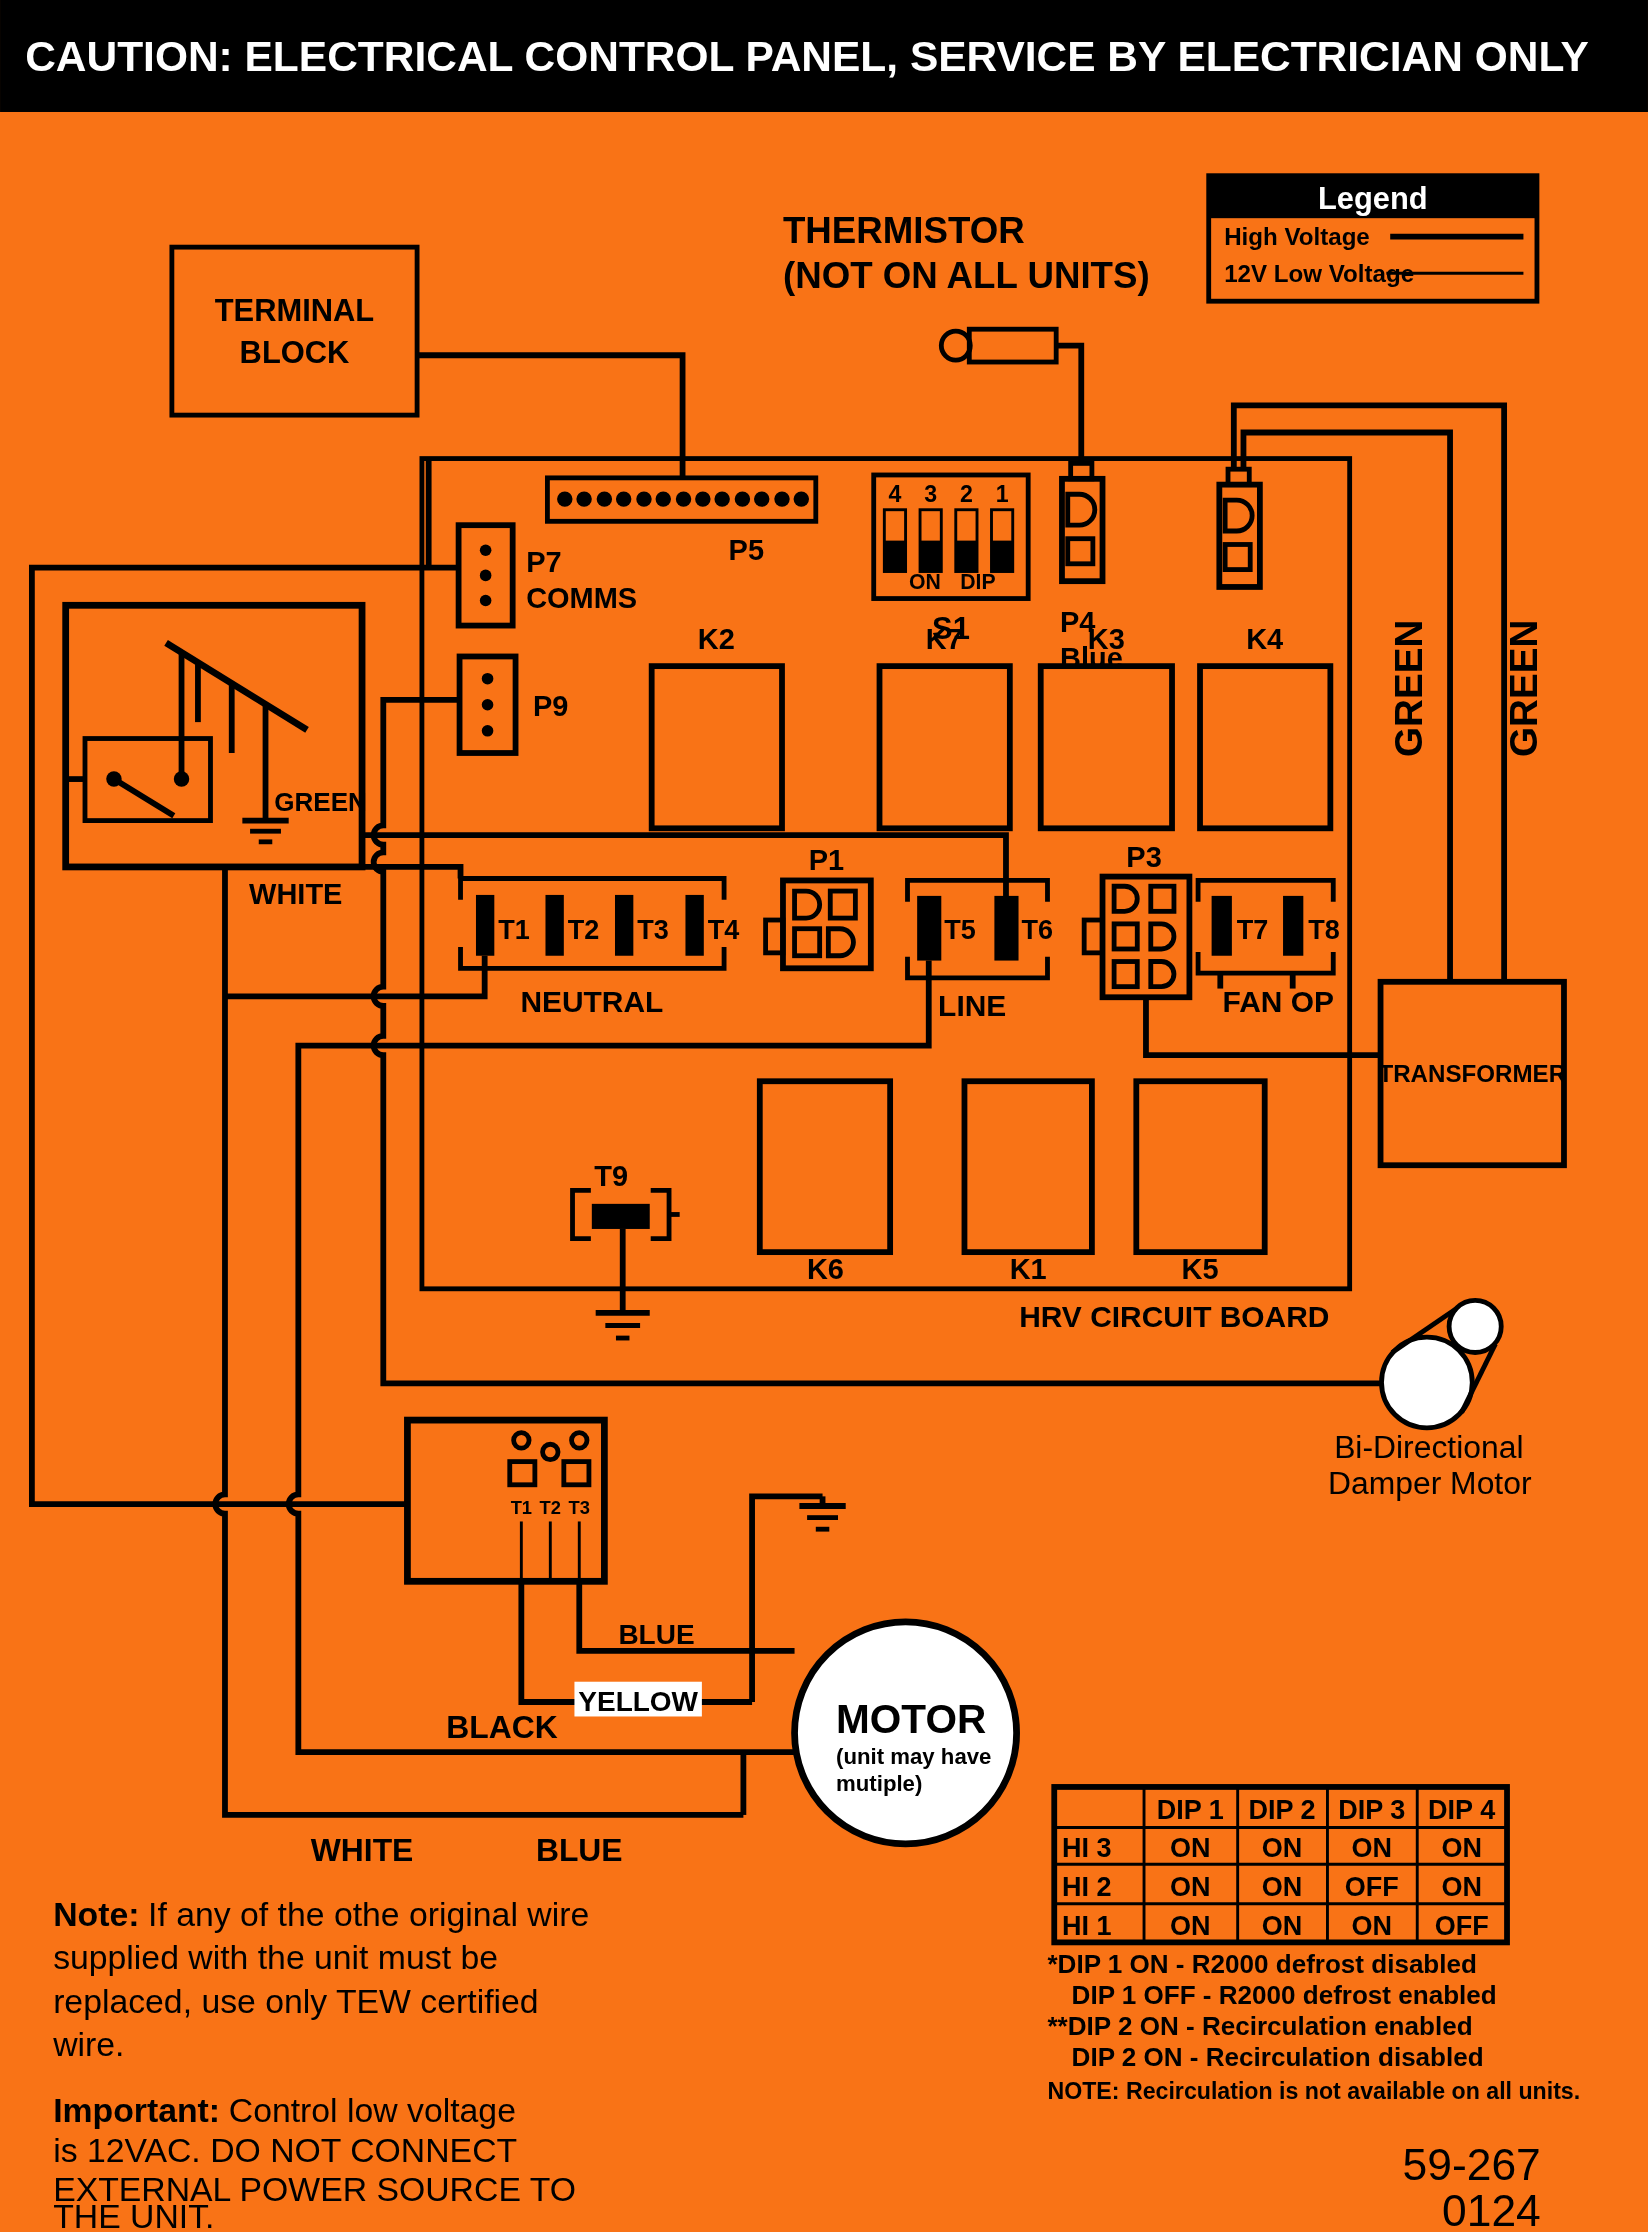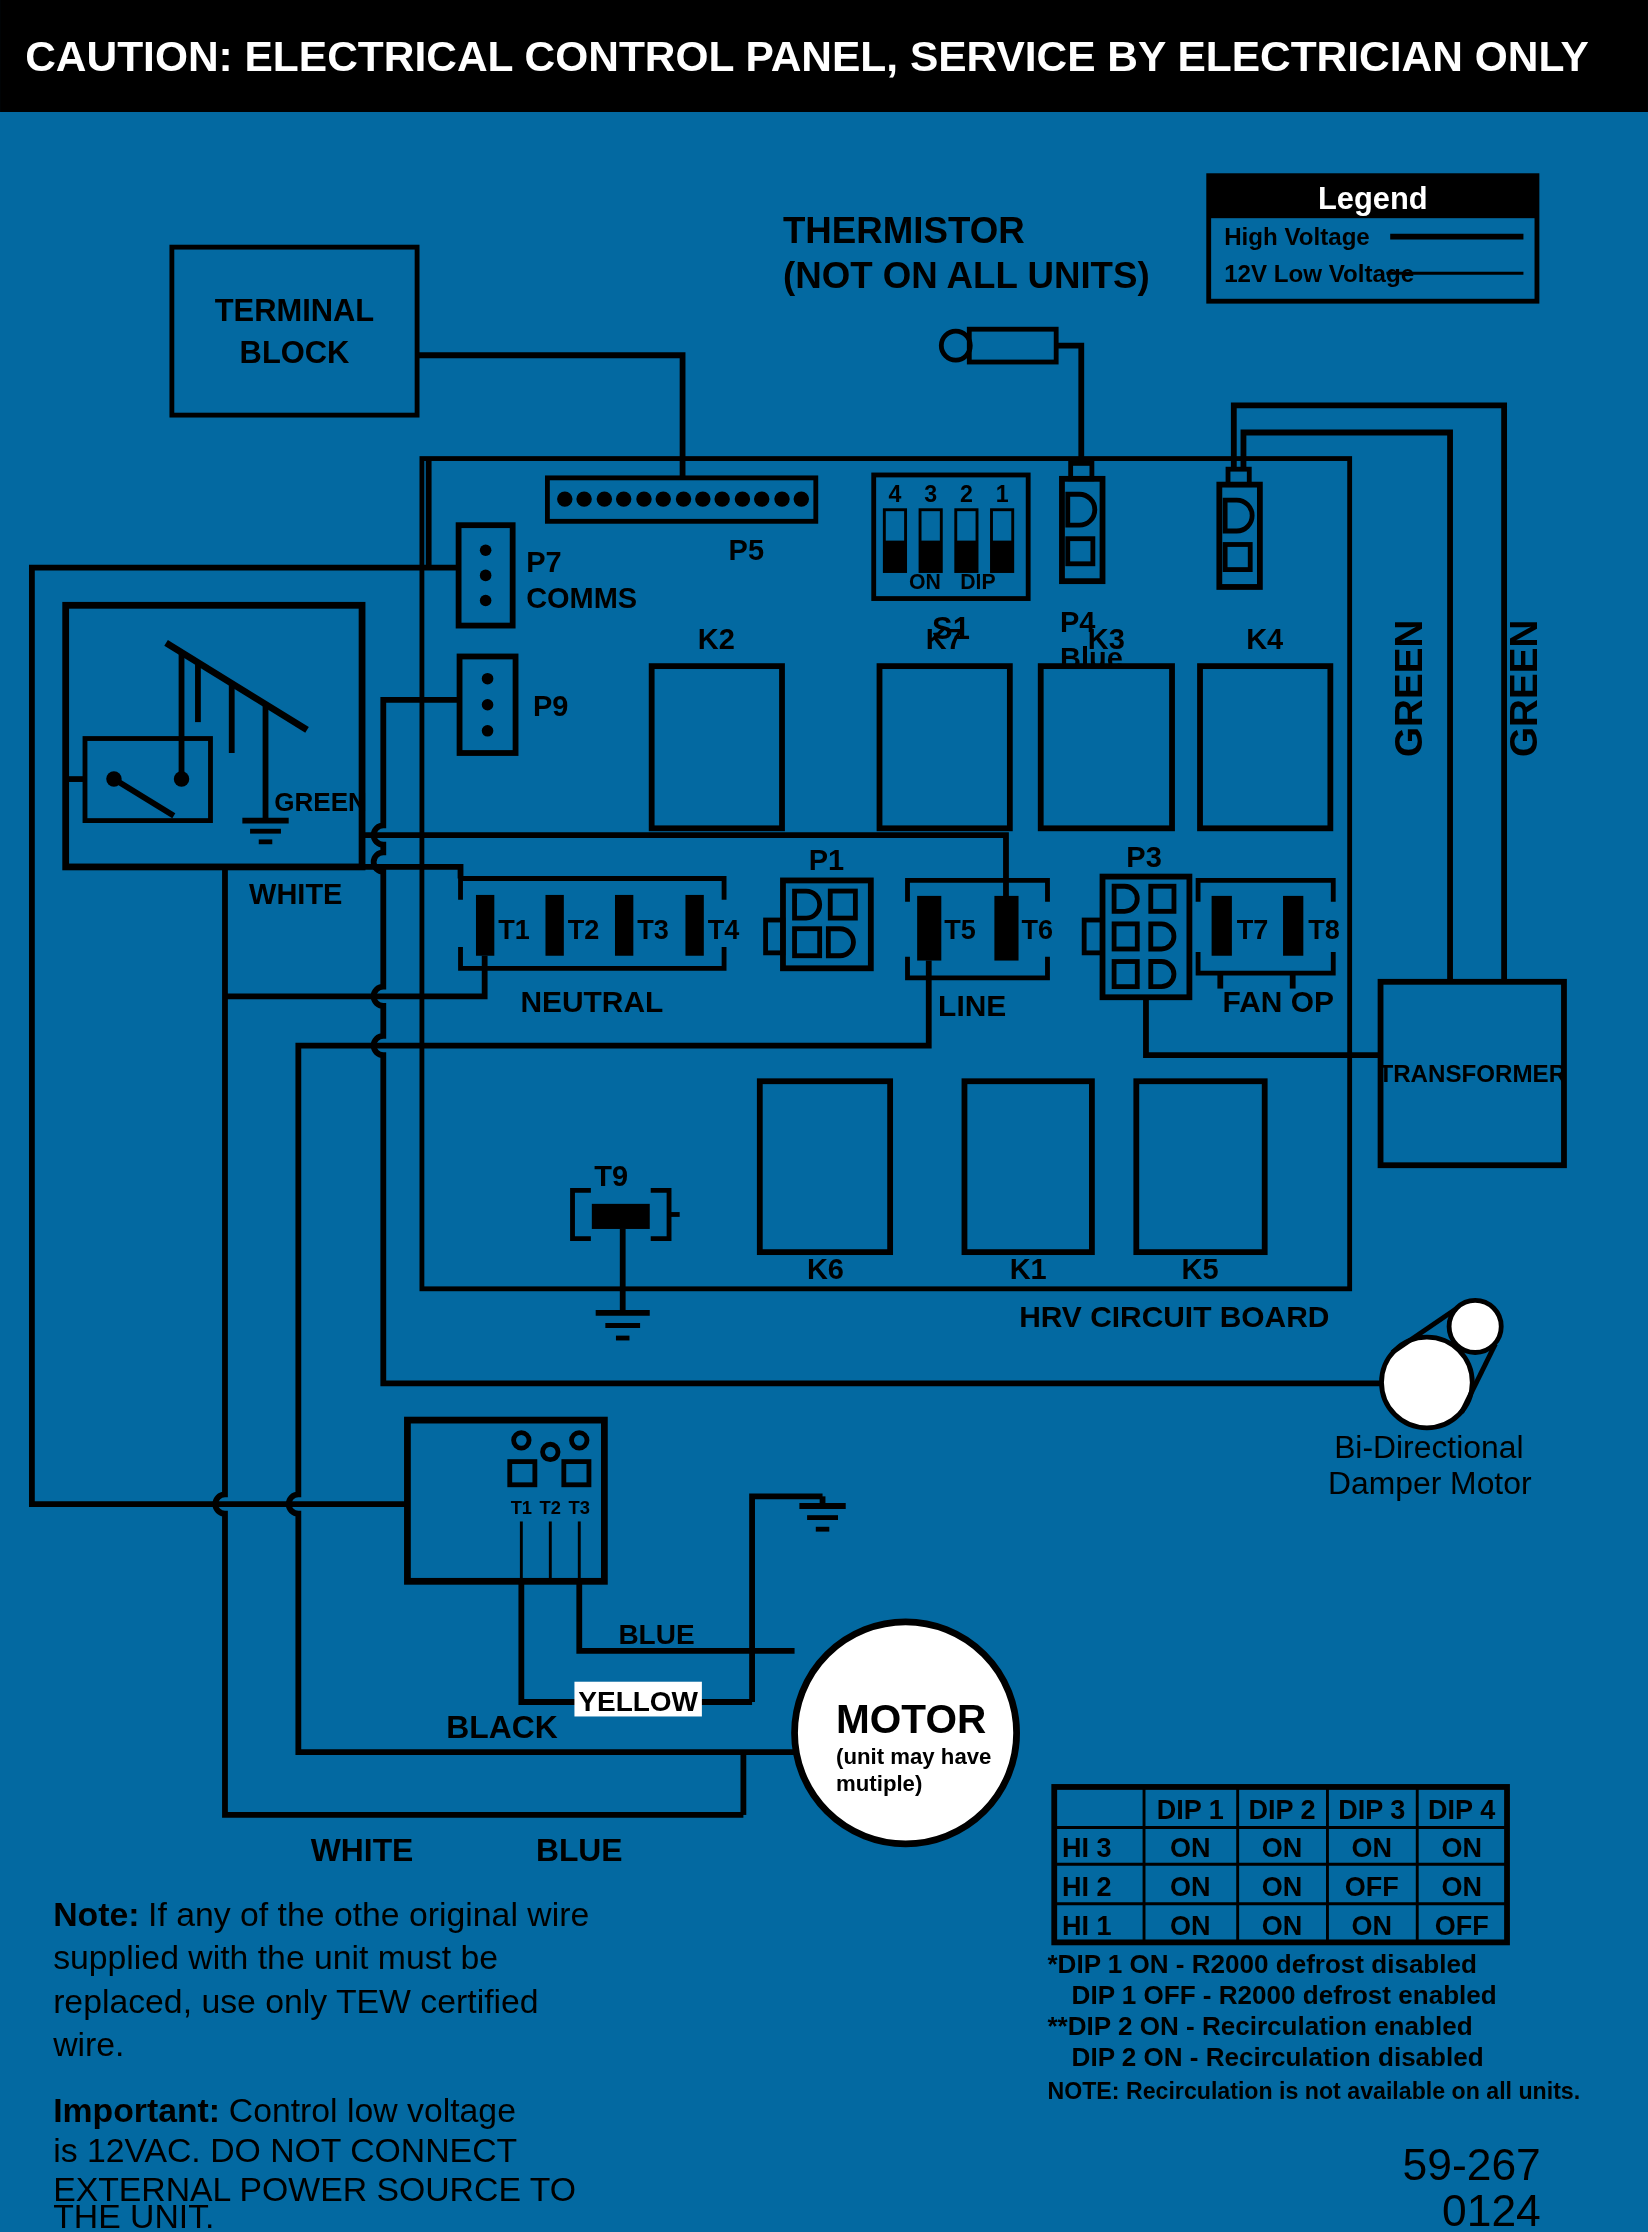--- a/index.html
+++ b/index.html
@@ -1,16 +1,16 @@
 <!DOCTYPE html>
 <html><head>
 <meta charset="utf-8">
 <style>
   html,body{margin:0;padding:0;background:#fff;}
-  #page{position:relative;width:1648px;height:2232px;background:#0369a1;font-family:"Liberation Sans",sans-serif;}
+  #page{position:relative;width:1648px;height:2232px;background:#f97316;font-family:"Liberation Sans",sans-serif;}
   svg{display:block}
   .wire{stroke:#000;stroke-width:6;fill:none;}
   .wire7{stroke:#000;stroke-width:7;fill:none;}
   .box{stroke:#000;stroke-width:6;fill:none;}
   .box5{stroke:#000;stroke-width:5;fill:none;}
   .thin{stroke:#000;stroke-width:3;fill:none;}
   .fill{fill:#000;stroke:none;}
   .t{fill:#000;font-family:"Liberation Sans",sans-serif;font-weight:bold;}
   .tw{fill:#fff;font-family:"Liberation Sans",sans-serif;font-weight:bold;}
   .tr{fill:#000;font-family:"Liberation Sans",sans-serif;font-weight:normal;}

